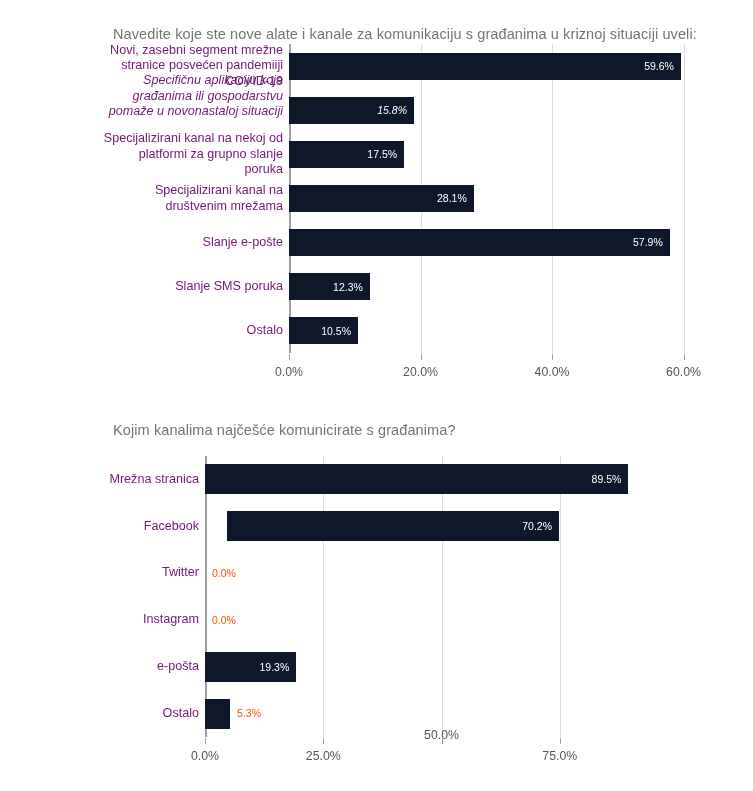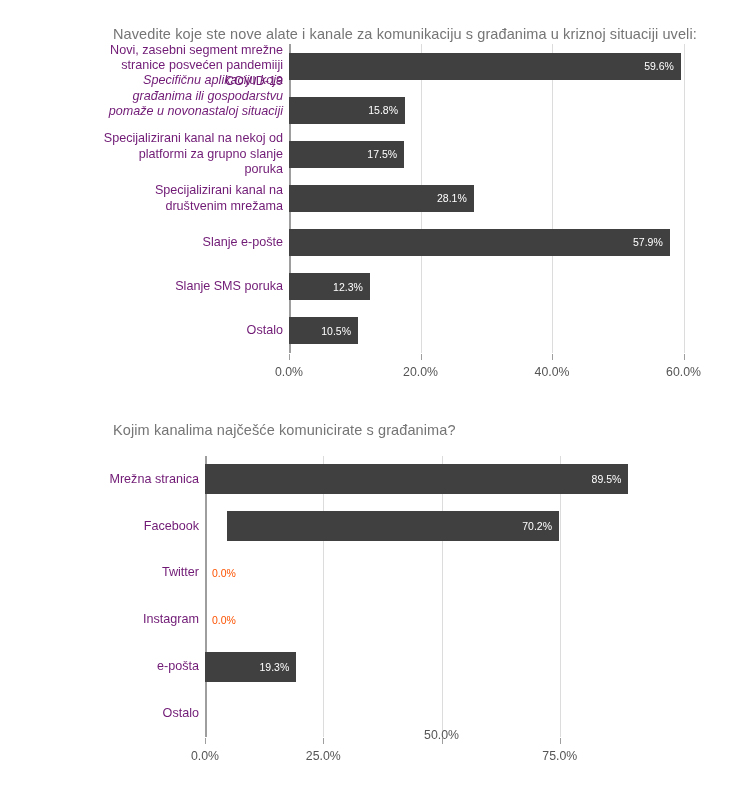--- a/index.html
+++ b/index.html
@@ -76,21 +76,21 @@
 
   .bar-row {
     position: absolute;
     left: 0;
     right: 0;
     display: flex;
     align-items: center;
   }
   .bar {
     height: 100%;
-    background: #404040;
+    background: #0f172a;
     position: relative;
     display: flex;
     align-items: center;
     justify-content: flex-end;
     box-sizing: border-box;
   }
   .bar-value {
     font-size: 10.5px;
     color: #ffffff;
     padding-right: 7px;
@@ -132,21 +132,21 @@
     <div class="axis-line"></div>
   <div class="gridline" style="left: 131.52px;"></div>
       <div class="gridline" style="left: 263.04px;"></div>
       <div class="gridline" style="left: 394.56px;"></div>
       <div class="bar-row" style="top: 8.57143px; height: 27px;">
         <div class="bar" style="width: 391.93px;">
           <span class="bar-value">59.6%</span>
         </div>
       </div>
       <div class="bar-row" style="top: 52.7143px; height: 27px;">
-        <div class="bar" style="width: 116px;">
+        <div class="bar" style="width: 125px; font-style: italic;">
           <span class="bar-value">15.8%</span>
         </div>
       </div>
       <div class="bar-row" style="top: 96.8571px; height: 27px;">
         <div class="bar" style="width: 115.08px;">
           <span class="bar-value">17.5%</span>
         </div>
       </div>
       <div class="bar-row" style="top: 141px; height: 27px;">
         <div class="bar" style="width: 184.786px; padding-left: 24px;">
@@ -219,20 +219,25 @@
       <div class="bar-row" style="top: 148.917px; height: 30px;">
         <div class="bar" style="width: 0px;">
           <span class="bar-value outside">0.0%</span>
         </div>
       </div>
       <div class="bar-row" style="top: 195.75px; height: 30px;">
         <div class="bar" style="width: 91.289px;">
           <span class="bar-value">19.3%</span>
         </div>
       </div>
+      <div class="bar-row" style="top: 242.583px; height: 30px;">
+        <div class="bar" style="width: 25.069px;">
+          <span class="bar-value outside">5.3%</span>
+        </div>
+      </div>
     </div>
 <div class="cat-label" style="left: 60px; width: 139px; top: 71.6667px;">Mrežna stranica</div>
     <div class="cat-label" style="left: 60px; width: 139px; top: 118.5px;">Facebook</div>
     <div class="cat-label" style="left: 60px; width: 139px; top: 165.333px;">Twitter</div>
     <div class="cat-label" style="left: 60px; width: 139px; top: 212.167px;">Instagram</div>
     <div class="cat-label" style="left: 60px; width: 139px; top: 259px;">e-pošta</div>
     <div class="cat-label" style="left: 60px; width: 139px; top: 305.833px;">Ostalo</div>
     <div class="tick-mark" style="left: 205px; top: 338px;"></div>
     <div class="x-tick-label" style="left: 205px; top: 349px;">0.0%</div>
     <div class="tick-mark" style="left: 323.25px; top: 338px;"></div>

